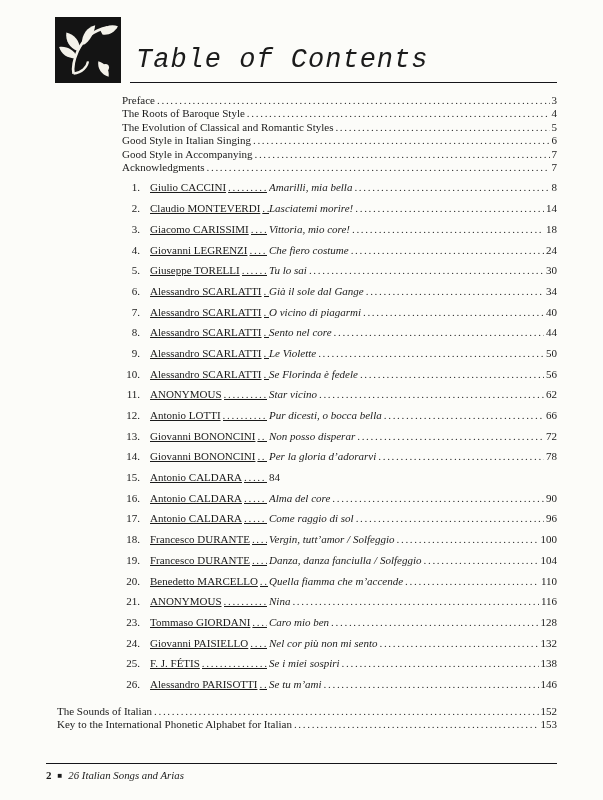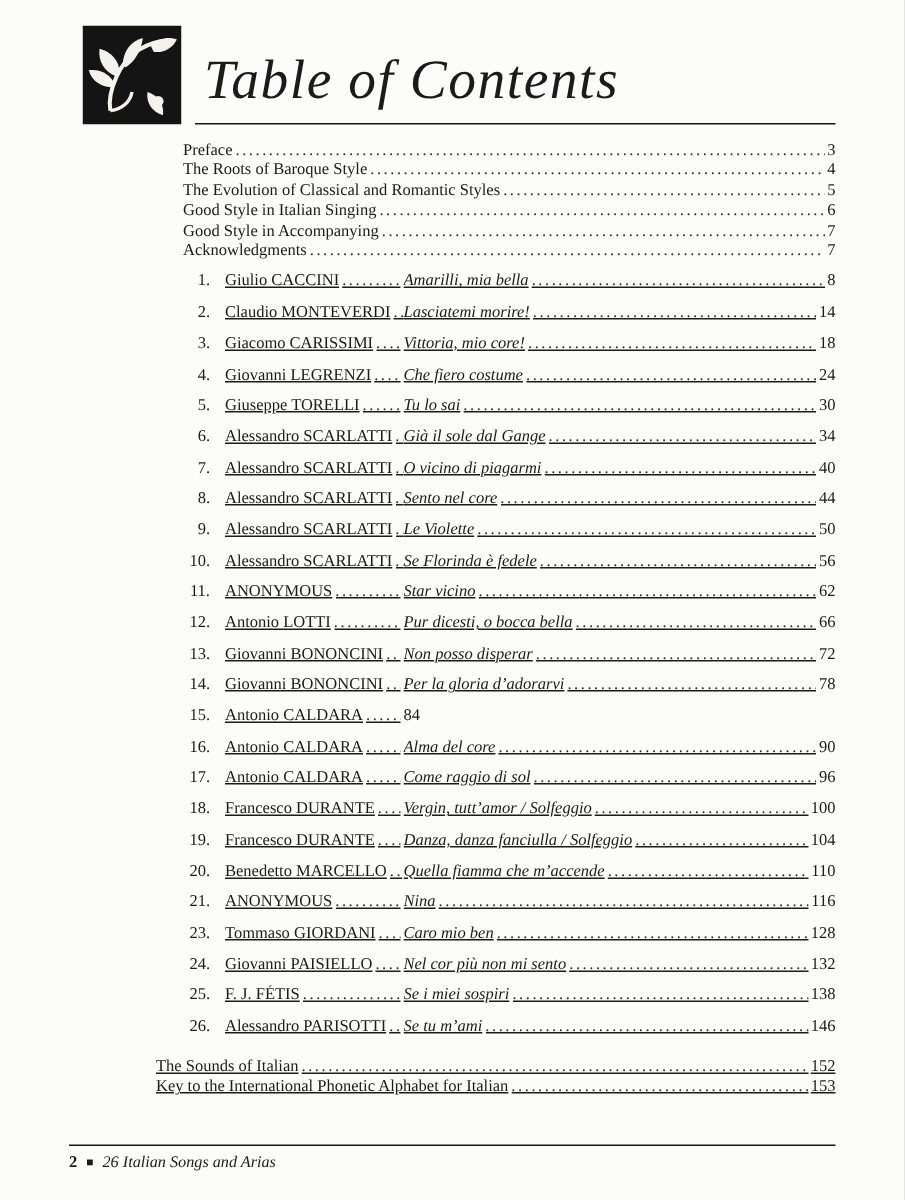--- a/index.html
+++ b/index.html
@@ -6,37 +6,37 @@
   body { background:#9a9a9a; font-family:"Liberation Serif","DejaVu Serif",serif; }
   .page {
     position:relative; width:603px; height:800px; margin:0 auto;
     background:#fcfcf9; color:#1b1b1b; overflow:hidden;
   }
   
   .header { display:flex; align-items:flex-end; padding:17px 46px 0 55px; }
   .ornament { width:66px; height:66px; flex:none; display:block; }
   .title-wrap { flex:1; margin-left:9px; border-bottom:1.6px solid #15151a; padding:0 0 7px 6px; }
   .page-title {
-    font-family:Liberation Serif, serif;
-    font-style:italic; font-size:37px; letter-spacing:1px; white-space:nowrap;
+    font-family:Liberation Mono, monospace;
+    font-style:italic; font-size:27px; letter-spacing:1px; white-space:nowrap;
   }
   
   .front  { margin:11px 46px 0 122px; }
-  .endmat { margin:6px 46px 0 104px;text-decoration:underline; }
+  .endmat { margin:6px 46px 0 57px; }
   .songs  { margin:7px 46px 0 118px; }
 
   .row { display:flex; align-items:baseline; font-size:11px; }
   .simple-row { line-height:13.4px; }
   .simple-row .label { white-space:nowrap; }
 
   .song-row { height:20.7px; }
   .num { flex:none; width:22px; text-align:right; margin-right:10px; white-space:nowrap; }
   .composer-block { flex:none; width:119px; display:flex; align-items:baseline; min-width:0; overflow:hidden;text-decoration:underline; }
   .composer { white-space:nowrap; }
-  .title-block { flex:1 1 auto; display:flex; align-items:flex-start; min-width:0; overflow:hidden;text-decoration:underline; }
+  .title-block { flex:1 1 auto; display:flex; align-items:flex-start; min-width:0; overflow:hidden; }
   .song-title { font-style:italic; white-space:nowrap; }
   .pageno { flex:none; white-space:nowrap; }
 
   .leader { flex:1 1 auto; min-width:8px; overflow:hidden; white-space:nowrap; margin:0 2px; }
   .leader::after {
     content:"..........................................................................................................................................................";
     letter-spacing:1.7px; color:#2b2b2b;
   }
   
   .footer {

